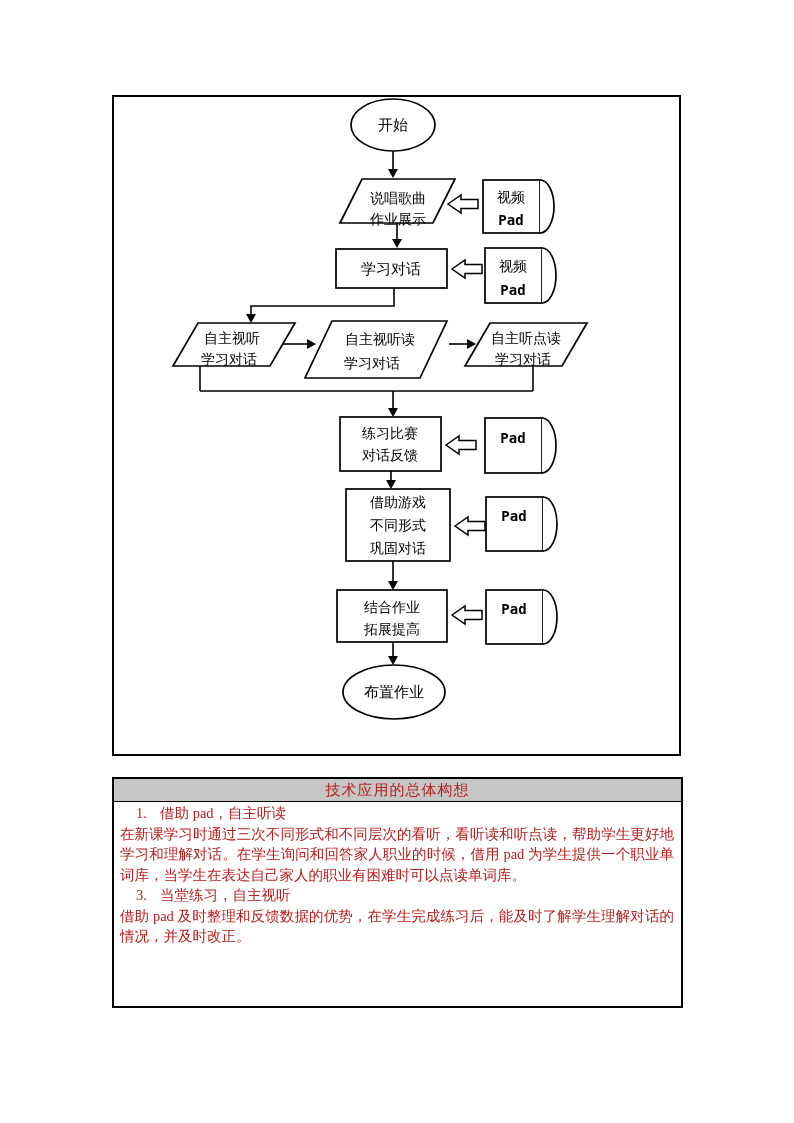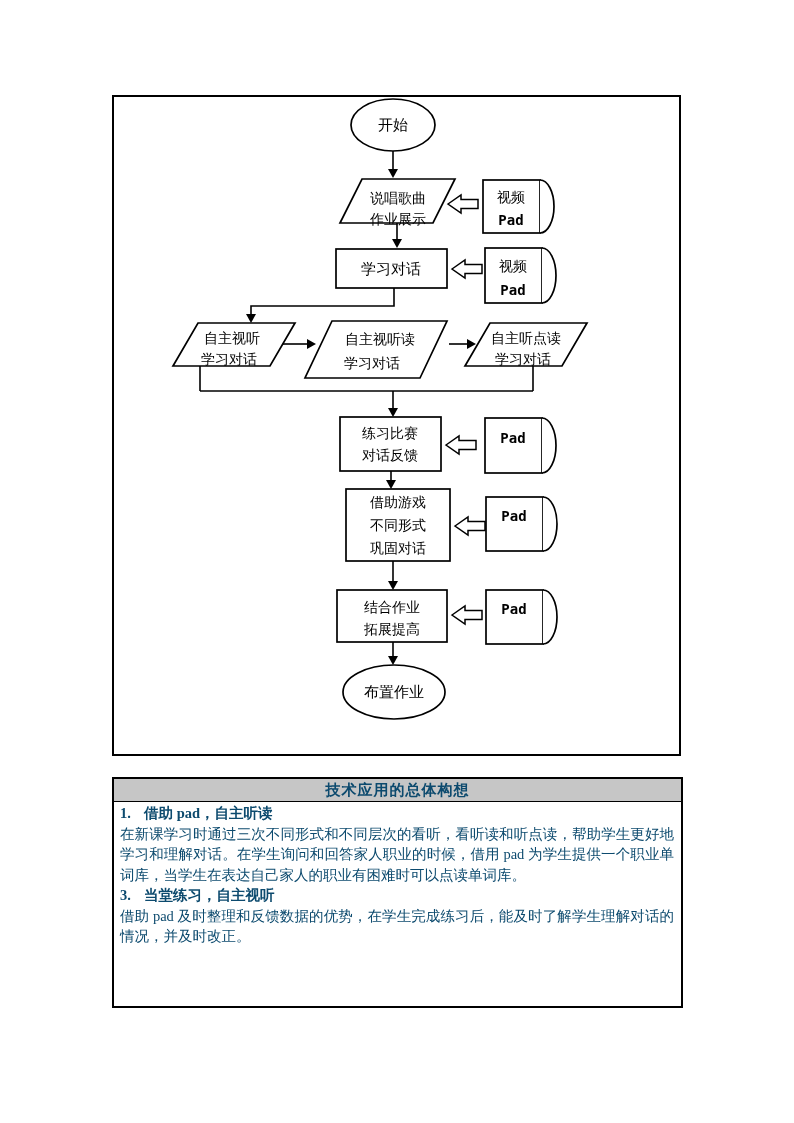--- a/index.html
+++ b/index.html
@@ -1,40 +1,40 @@
 <!DOCTYPE html>
 <html><head>
 <meta charset="utf-8">
 <style>
   html,body{margin:0;padding:0;background:#ffffff;}
   .page{position:relative;width:794px;height:1123px;background:#ffffff;
-        font-family:"Liberation Serif","DejaVu Serif",serif;color:#0c4a6e;}
+        font-family:"Liberation Serif","DejaVu Serif",serif;color:#b91c1c;}
 
   
   .flow-panel{position:absolute;left:112px;top:95px;width:569px;height:661px;
               border:2px solid #000;box-sizing:border-box;background:#fff;}
   .flow-panel svg{position:absolute;left:0;top:0;}
 
   .shape{fill:#ffffff;stroke:#000000;stroke-width:1.7;}
   .conn{stroke:#000000;stroke-width:1.6;fill:none;}
   .ah{fill:#000000;stroke:none;}
   .barrow{fill:#ffffff;stroke:#000000;stroke-width:1.5;}
   .t{fill:#000000;text-anchor:middle;font-family:"Liberation Serif","DejaVu Serif",serif;}
   .t14{font-size:14px;}
   .t15{font-size:15px;}
   .pad{font-family:"DejaVu Sans Mono","Liberation Mono",monospace;font-weight:700;font-size:14px;}
 
   
   .summary-panel{position:absolute;left:112px;top:777px;width:571px;height:231px;
                  border:2px solid #000;box-sizing:border-box;background:#fff;}
   .summary-header{height:22px;background:#c6c6c6;border-bottom:1px solid #000;
                   display:flex;align-items:center;justify-content:center;
-                  font-size:15px;letter-spacing:1px;font-weight:bold;}
+                  font-size:15px;letter-spacing:1px;}
   .summary-body{padding:1px 7px 0 6px;font-size:14.5px;line-height:20.5px;}
-  .item-head{font-weight:700;}
+  .item-head{font-weight:400;margin-left:16px;}
   .item-head .num{display:inline-block;width:24px;}
   .item-body{margin:0;text-align:justify;}
 </style>
 </head>
 <body>
 
 <div class="page">
 
   <div class="flow-panel">
     <svg width="565" height="657" viewBox="0 0 565 657">

